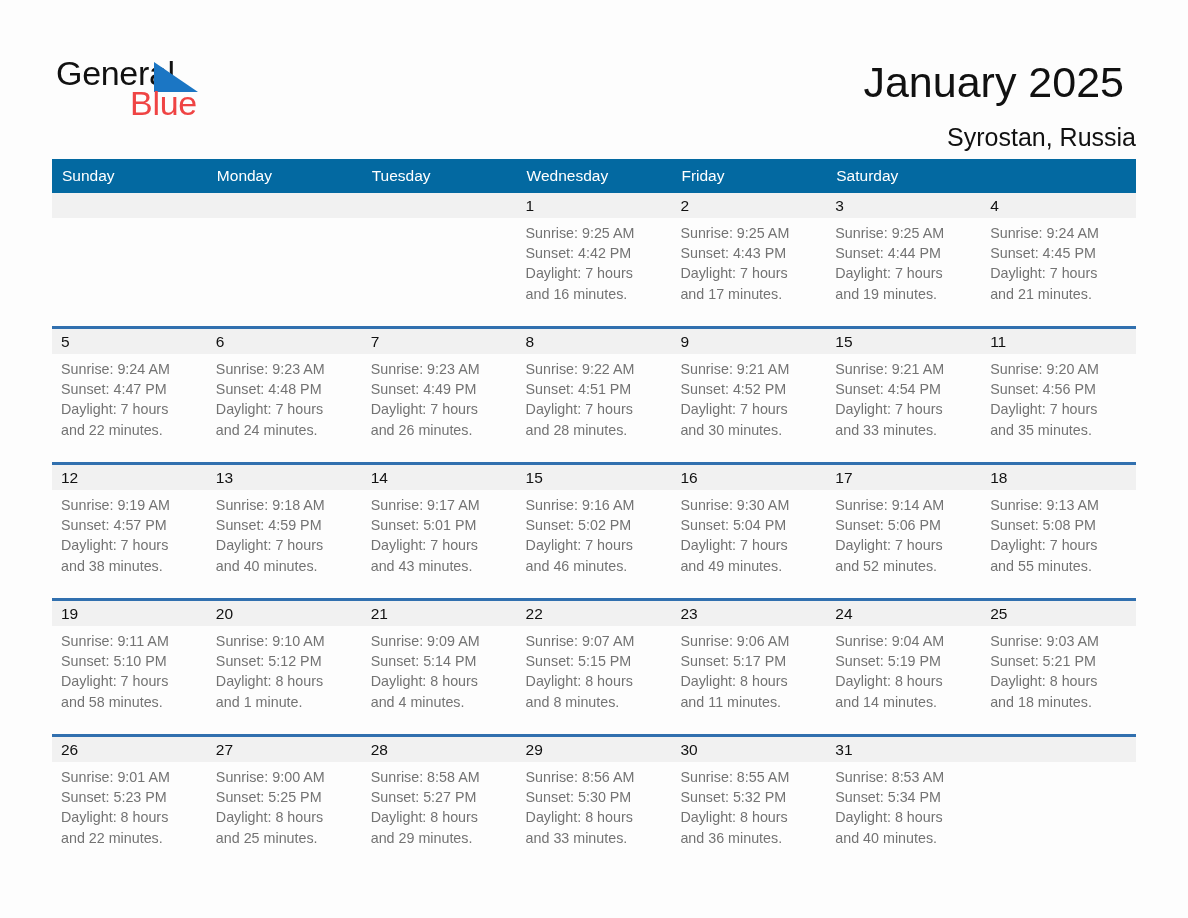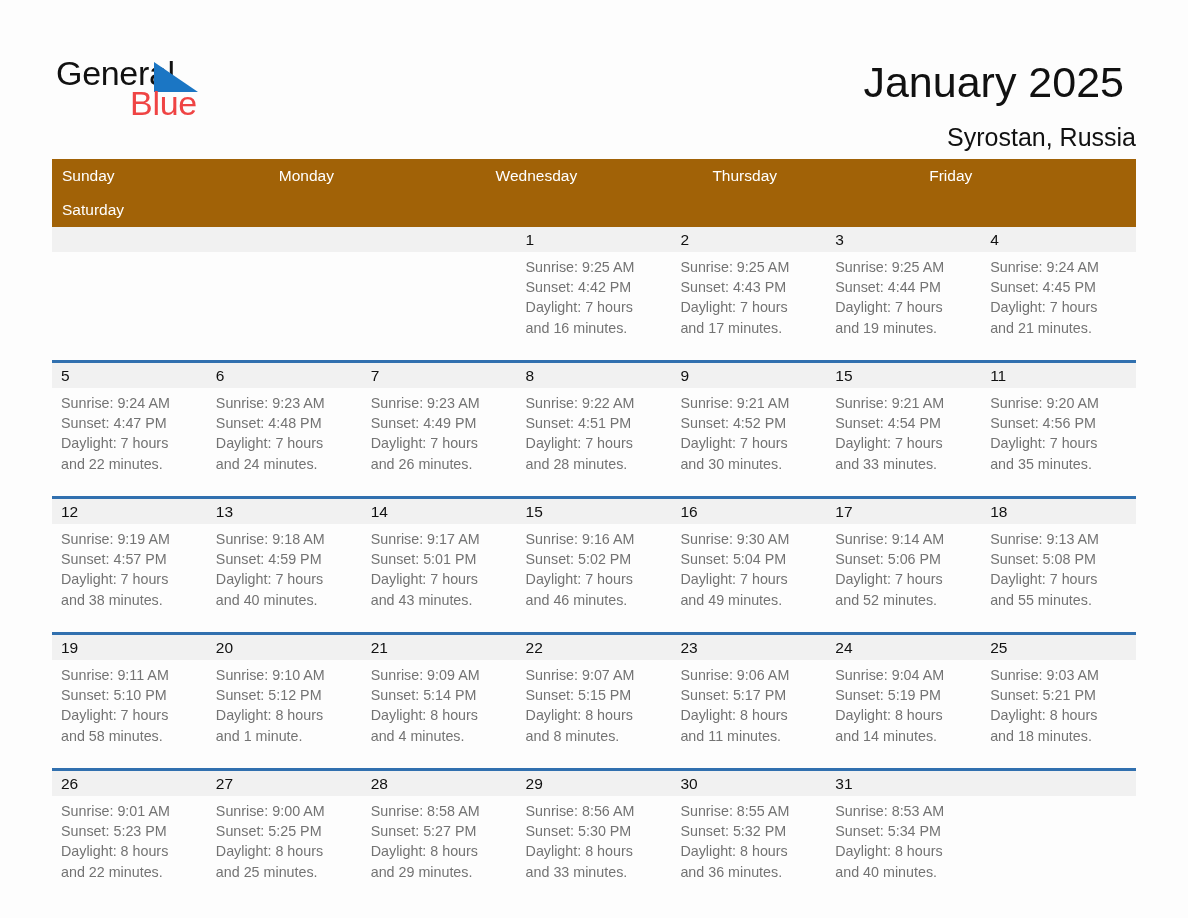--- a/index.html
+++ b/index.html
@@ -90,22 +90,22 @@
 
   
   .calendar {
     position: absolute;
     left: 52px;
     top: 159px;
     width: 1084px;
   }
   .weekday-header {
     display: grid;
-    grid-template-columns: repeat(5, 1fr);
-    background: #a16207;
+    grid-template-columns: repeat(7, 1fr);
+    background: #0369a1;
   }
   .weekday-cell {
     color: #ffffff;
     font-size: 15.5px;
     line-height: 18px;
     padding: 8px 0 8px 10px;
     box-sizing: border-box;
     white-space: nowrap;
   }
 
@@ -169,22 +169,22 @@
       <h2 class="location-title">Syrostan, Russia</h2>
     </div>
 
   </div>
 
   <div class="calendar">
 
     <div class="weekday-header">
       <div class="weekday-cell">Sunday</div>
       <div class="weekday-cell">Monday</div>
+      <div class="weekday-cell">Tuesday</div>
       <div class="weekday-cell">Wednesday</div>
-      <div class="weekday-cell">Thursday</div>
       <div class="weekday-cell">Friday</div>
       <div class="weekday-cell">Saturday</div>
     </div>
 
     <div id="weeks-container">
         <div class="week-row first">
           <div class="day-cell empty">
             <div class="day-num-strip"></div>
           </div>
           <div class="day-cell empty">

